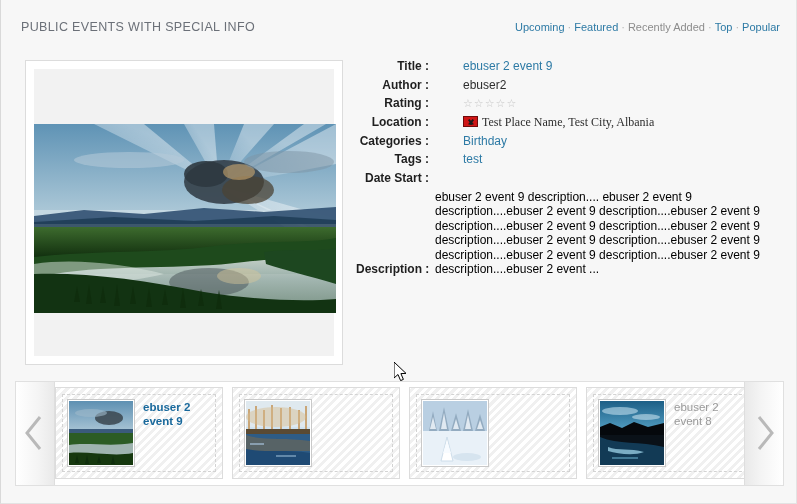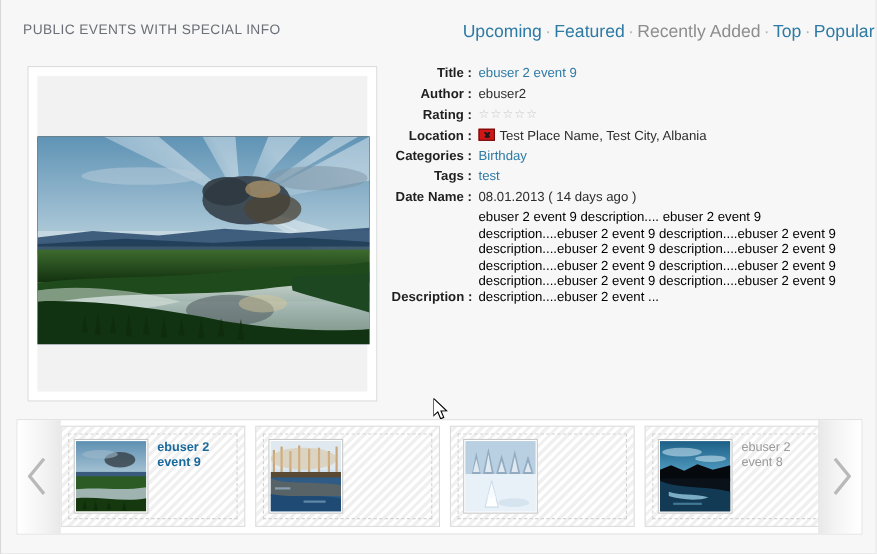--- a/index.html
+++ b/index.html
@@ -40,23 +40,23 @@
     left: 20px;
     top: 20px;
     font-size: 12.5px;
     letter-spacing: 0.35px;
     color: #6b7078;
     font-family: "Liberation Sans", sans-serif;
     white-space: nowrap;
   }
   .header-links {
     position: absolute;
-    right: 3px;
+    right: 18px;
     top: 21px;
-    font-size: 16px;
+    font-size: 11px;
     white-space: nowrap;
     text-align: right;
   }
   .header-links a {
     color: #2d7aa5;
     text-decoration: none;
   }
   .header-links a.muted {
     color: #8d8d8d;
   }
@@ -110,20 +110,21 @@
     left: 355px;
     top: 18px;
     width: 420px;
   }
   .drow {
     display: flex;
     align-items: flex-end;
     line-height: 14.5px;
     margin-bottom: 4.2px;
     font-size: 12px;
+    gap: 28px;
   }
   .dlabel {
     width: 73px;
     text-align: right;
     font-weight: bold;
     color: #1f1f1f;
     flex: 0 0 73px;
     white-space: nowrap;
   }
   .dvalue {
@@ -147,21 +148,21 @@
     margin-right: 4px;
   }
   .flag::before {
     content: "";
     position: absolute;
     left: 4px; top: 2px;
     width: 6px; height: 6px;
     background: #1b1b1b;
     clip-path: polygon(0% 20%, 22% 0%, 50% 28%, 78% 0%, 100% 20%, 72% 55%, 100% 85%, 50% 100%, 0% 85%, 28% 55%);
   }
-  .loc-text { color: #2d2d2d; }
+  .loc-text { color: #2d2d2d; font-family: Liberation Serif, serif; }
 
   .desc-wrap {
     display: flex;
     align-items: flex-end;
     font-size: 12px;
     line-height: 14.5px;
   }
   .desc-body {
     padding-left: 6px;
     color: #000000;
@@ -385,22 +386,21 @@
         <div class="dlabel">Categories :</div>
         <div class="dvalue link">Birthday</div>
       </div>
 
       <div class="drow">
         <div class="dlabel">Tags :</div>
         <div class="dvalue link">test</div>
       </div>
 
       <div class="drow">
-        <div class="dlabel">Date Name :</div>
-        <div class="dvalue">08.01.2013 ( 14 days ago )</div>
+        <div class="dlabel">Date Start :</div>
       </div>
 
 
       <div class="desc-wrap">
         <div class="dlabel">Description :</div>
         <div class="desc-body">ebuser 2 event 9 description.... ebuser 2 event 9 description....ebuser 2 event 9 description....ebuser 2 event 9 description....ebuser 2 event 9 description....ebuser 2 event 9 description....ebuser 2 event 9 description....ebuser 2 event 9 description....ebuser 2 event 9 description....ebuser 2 event 9 description....ebuser 2 event ...</div>
       </div>
 
     </div>
 

